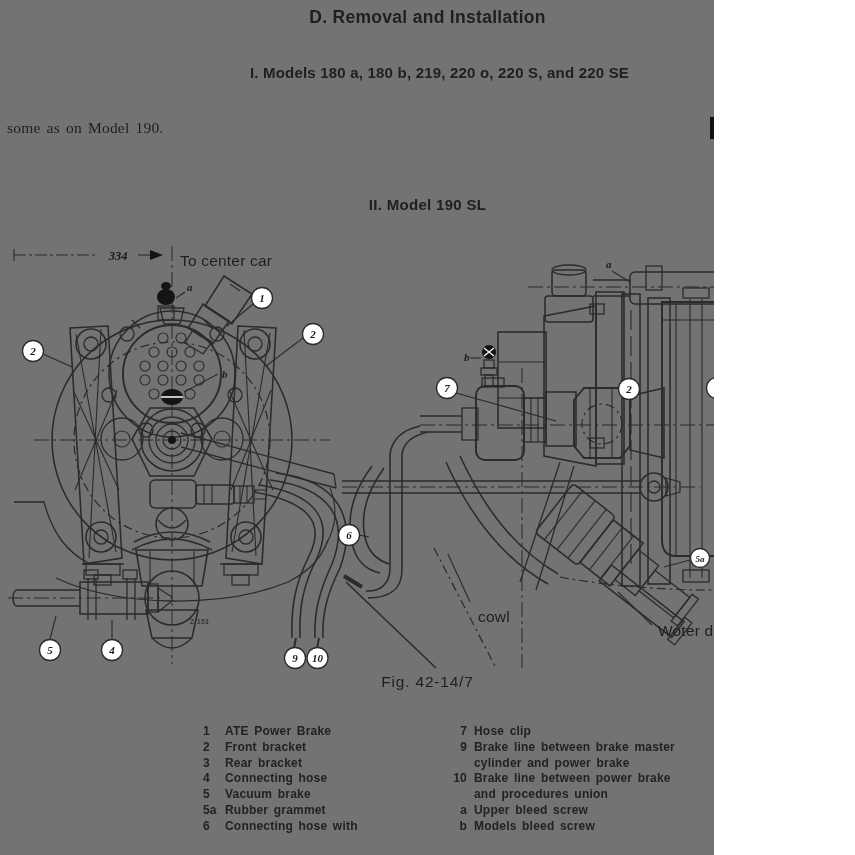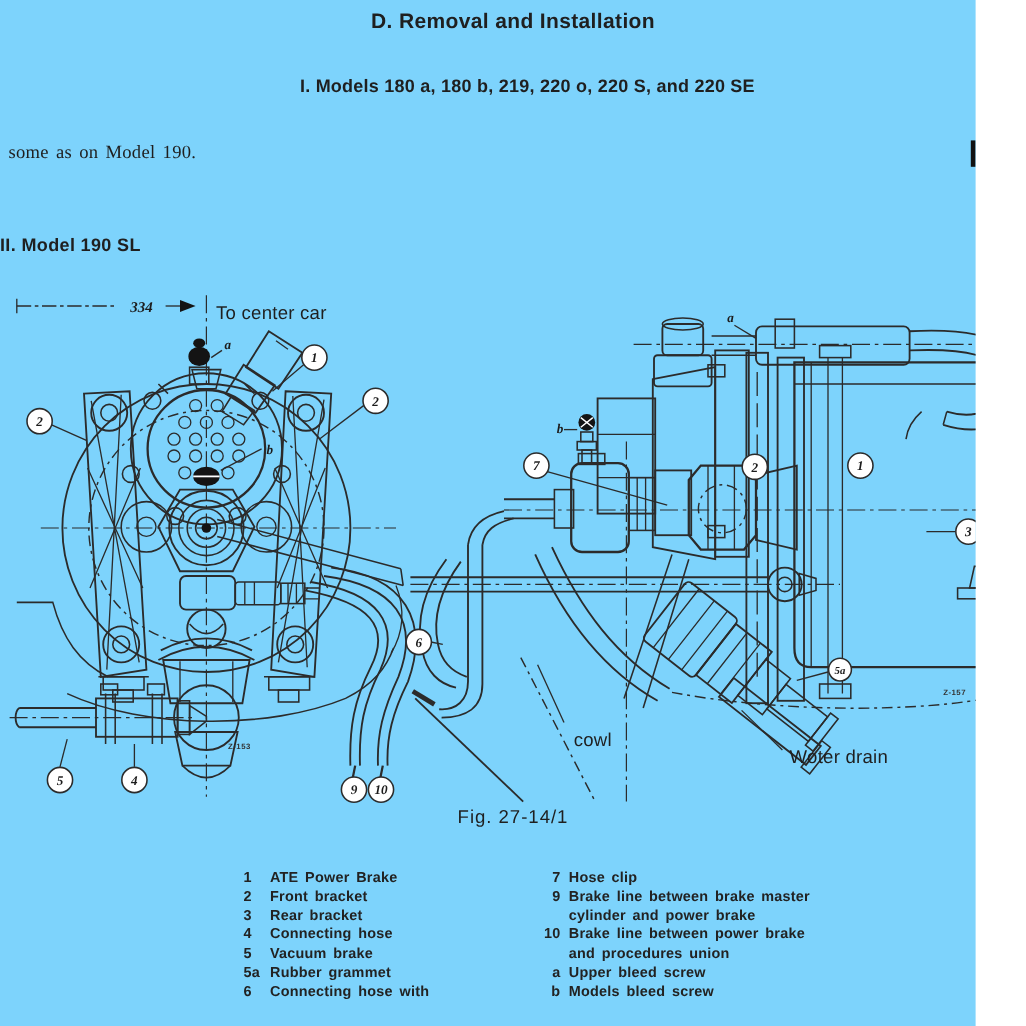--- a/index.html
+++ b/index.html
@@ -1,25 +1,25 @@
 <!DOCTYPE html>
 <html><head>
 <meta charset="utf-8">
 <style>
   html,body{margin:0;padding:0;background:#fff;}
-  .page{position:relative;width:813px;height:855px;background:#7dd3fc;overflow:hidden;
+  .page{position:relative;width:714px;height:855px;background:#737373;overflow:hidden;
         font-family:"Liberation Sans",sans-serif;color:#1f1f1f;}
   .title{position:absolute;top:7px;left:0;width:855px;text-align:center;
          font-size:17.5px;font-weight:700;letter-spacing:.3px;}
   .h-models{position:absolute;top:64px;left:0;width:855px;text-align:center;
             font-size:15px;font-weight:700;letter-spacing:.2px;margin-left:12px;}
   .para{position:absolute;top:115px;left:7px;width:841px;font-size:15.5px;line-height:25px;}
   .para-l1{white-space:nowrap;word-spacing:8.5px;letter-spacing:.2px;}
   .para-l2{letter-spacing:.2px;word-spacing:2px;font-family:Liberation Serif, serif;}
-  .h-190sl{position:absolute;top:196px;left:0;width:855px;text-align:left;
+  .h-190sl{position:absolute;top:196px;left:0;width:855px;text-align:center;
            font-size:15px;font-weight:700;letter-spacing:.3px;}
   .figure{position:absolute;top:240px;left:0;width:855px;height:430px;}
   .caption{position:absolute;top:673px;left:0;width:855px;text-align:center;
            font-size:15.5px;letter-spacing:.8px;}
   .legend{position:absolute;top:724px;left:0;width:855px;font-size:12px;
           font-weight:700;letter-spacing:.2px;word-spacing:2px;color:#222;}
   .leg-col{position:absolute;top:0;}
   .leg-col.lc{left:203px;width:240px;}
   .leg-col.rc{left:447px;width:250px;}
   .leg-row{display:flex;line-height:15.8px;}
@@ -403,21 +403,21 @@
       </g>
       <g>
         <path class="k s1" d="M690 320 L664 327"></path>
         <circle class="k s13 wfill" cx="700" cy="318" r="9.5"></circle>
         <text class="co-s" x="700" y="321.5" text-anchor="middle">5a</text>
       </g>
       <text class="ztxt" x="786" y="339">Z-157</text>
     </g>
   </svg>
 
-  <div class="caption">Fig. 27-14/1</div>
+  <div class="caption">Fig. 42-14/7</div>
 
   <div class="legend">
     <div class="leg-col lc">
       <div class="leg-row">
         <span class="leg-num">1</span>
         <span class="leg-text"><span>ATE Power Brake</span></span>
       </div>
       <div class="leg-row">
         <span class="leg-num">2</span>
         <span class="leg-text"><span>Front bracket</span></span>

